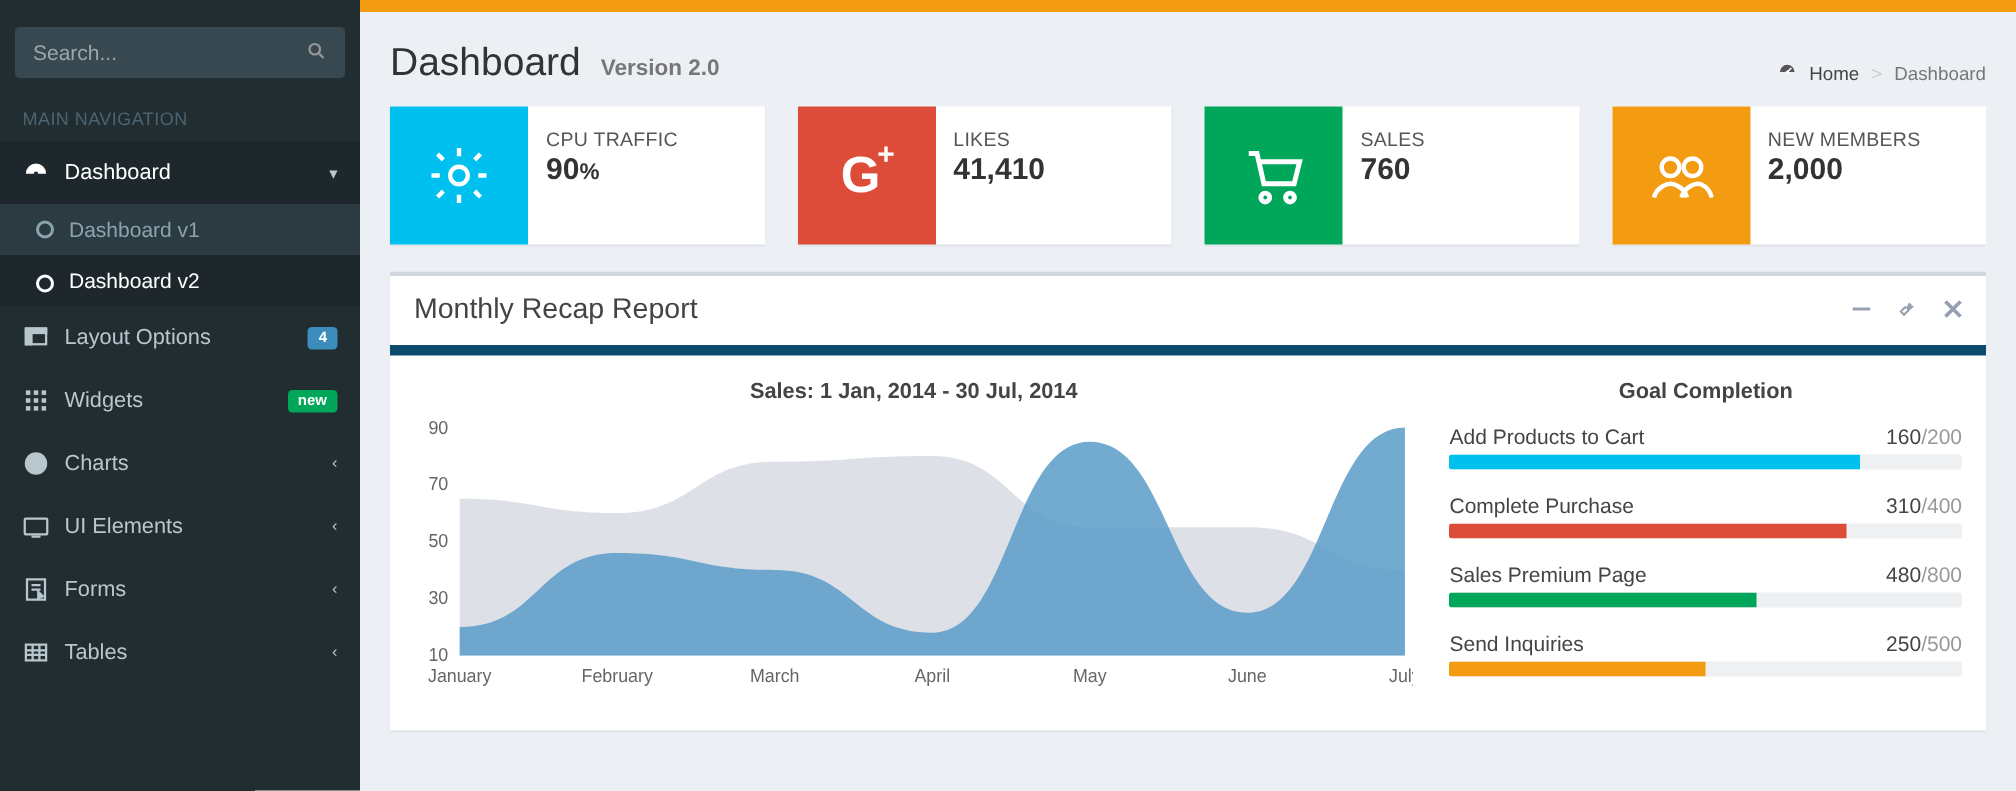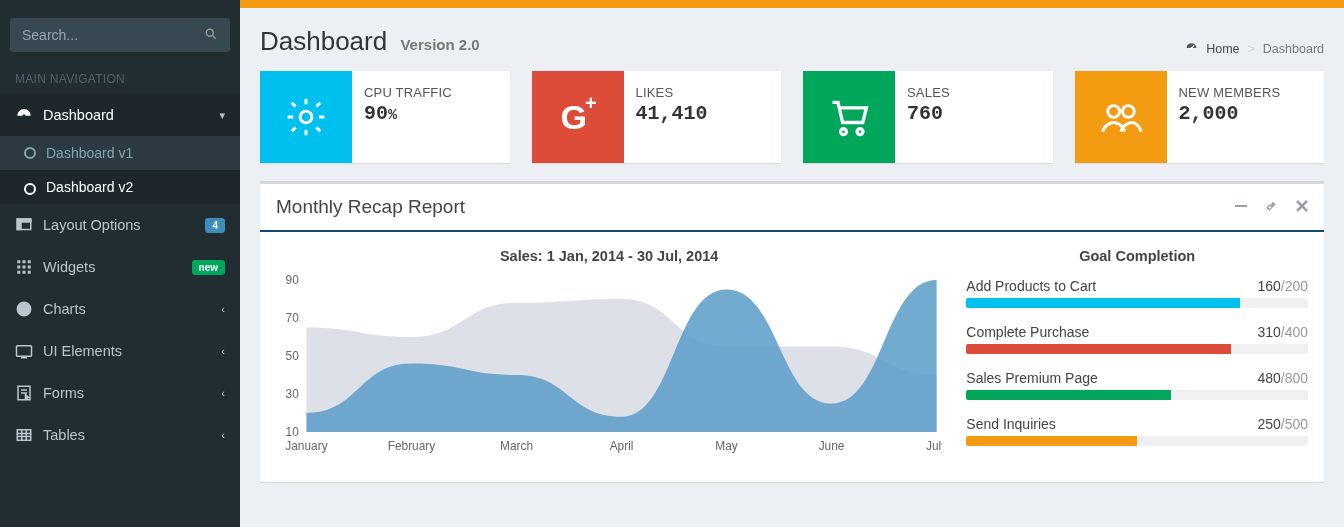--- a/index.html
+++ b/index.html
@@ -33,25 +33,25 @@
   .page-head h1 { font-size:26px; font-weight:500; color:#333; }
   .page-head h1 small { font-size:15px; color:#777; font-weight:700; margin-left:6px;}
   .crumb { font-size:12.5px; color:#777; display:flex; align-items:center; gap:8px; }
   .crumb .sep { color:#ccc; }
   .stats-row { display:flex; gap:22px; padding:0 20px 18px; }
   .info-box { flex:1; display:flex; background:#fff; box-shadow:0 1px 1px rgba(0,0,0,.08); height:92px; }
   .info-icon { width:92px; display:flex; align-items:center; justify-content:center; color:#fff; }
   .info-icon svg { width:44px; height:44px; }
   .info-body { flex:1; padding:14px 12px 0; }
   .info-label { font-size:13px; color:#555; text-transform:uppercase; letter-spacing:.2px;}
-  .info-value { font-size:20px; font-weight:700; color:#333; margin-top:2px;font-family:Liberation Mono, monospace;}
+  .info-value { font-size:20px; font-weight:700; color:#333; margin-top:2px;}
   .info-value .suffix { font-size:15px; font-weight:600;}
   .c-aqua{background:#00c0ef;} .c-red{background:#dd4b39;} .c-green{background:#00a65a;} .c-yellow{background:#f39c12;}
   .panel { margin:0 20px; background:#fff; border-top:3px solid #d2d6de; box-shadow:0 1px 1px rgba(0,0,0,.08); }
-  .panel-head { display:flex; align-items:center; justify-content:space-between; padding:12px 16px; border-bottom:2px solid #0c4a6e;}
+  .panel-head { display:flex; align-items:center; justify-content:space-between; padding:12px 16px; border-bottom:7px solid #0c4a6e;}
   .panel-head h3 { font-size:19px; font-weight:500; color:#444;}
   .panel-tools { display:flex; gap:18px; color:#97a0b3; font-size:14px;}
   .panel-body { display:flex; padding:10px 16px 20px; gap:24px;}
   .chart-side { flex:1.95; }
   .chart-title { text-align:center; font-size:14.5px; font-weight:700; color:#444; margin:6px 0 10px;}
   .chart-wrap { position:relative; height:180px; }
   .chart-wrap svg { width:100%; height:100%; }
   .chart-axis text { font-size:12.5px; fill:#666; }
   .goal-side { flex:1; }
   .goal-title { text-align:center; font-size:14.5px; font-weight:700; color:#444; margin:6px 0 14px;}

